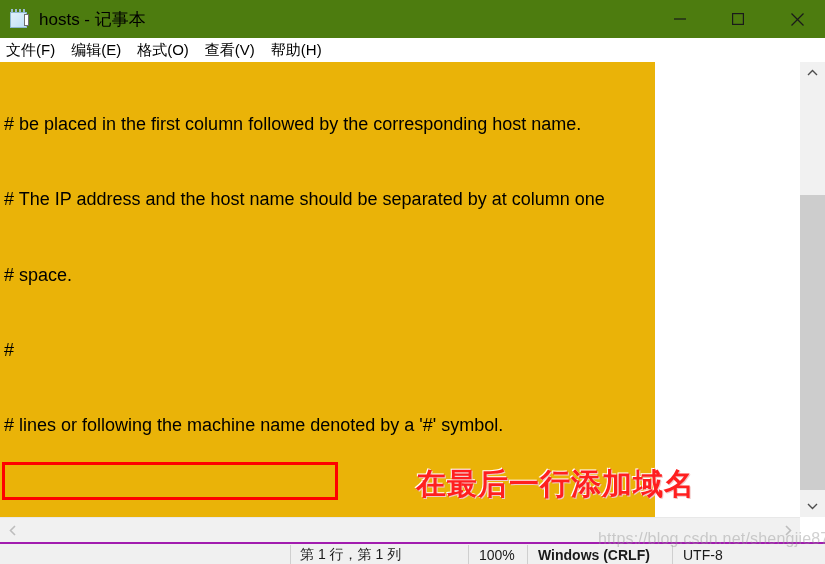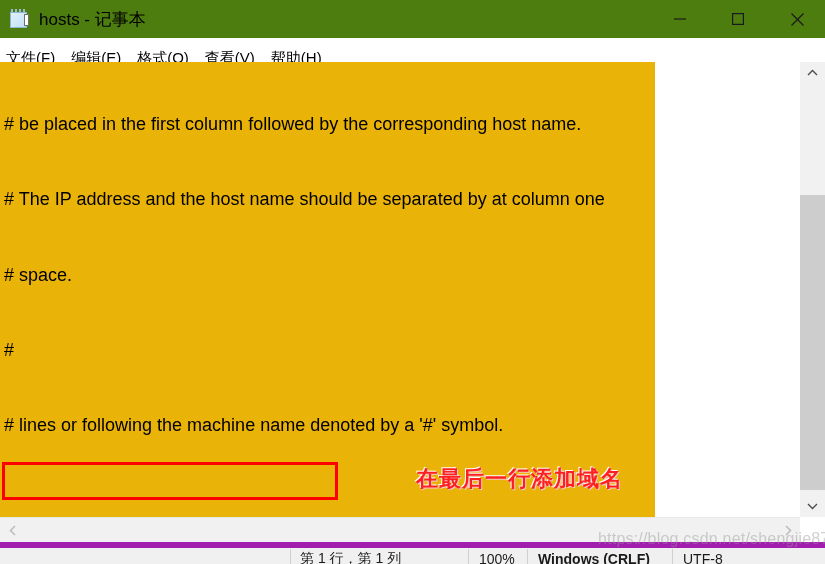--- a/index.html
+++ b/index.html
@@ -81,21 +81,21 @@
     justify-content: center;
   }
   #btn-min { left: 657px; }
   #btn-max { left: 715px; }
   #btn-close { left: 774px; }
   .winbtn svg { display: block; }
 
   
   #menubar {
     position: absolute;
-    left: 0; top: 46px;
+    left: 0; top: 38px;
     width: 792px;
     height: 24px;
     background: #ffffff;
     display: flex;
     align-items: center;
     padding-left: 6px;
     box-sizing: border-box;
   }
   .menu-item {
     font-size: 15px;
@@ -149,21 +149,21 @@
     line-height: 30px;
     color: #000000;
     white-space: pre;
   }
 
   
   #annotation {
     position: absolute;
     left: 416px;
     top: 464px;
-    font-size: 22px;
+    font-size: 30px;
     font-weight: bold;
     color: #ff1f1f;
     white-space: nowrap;
     text-shadow: 1px 1px 0 #f0c8c8, -1px -1px 0 #ffffff;
     letter-spacing: 1px;
   }
 
   
   #vscroll {
     position: absolute;
@@ -224,21 +224,21 @@
   }
 
   
   #statusbar {
     position: absolute;
     left: 0;
     top: 542px;
     width: 825px;
     height: 22px;
     background: #f0f0f0;
-    border-top: 6px solid #a21caf;
+    border-top: 2px solid #a21caf;
     box-sizing: border-box;
   }
   .status-cell {
     position: absolute;
     top: 0;
     height: 21px;
     display: flex;
     align-items: center;
     font-size: 14px;
     color: #1a1a1a;

